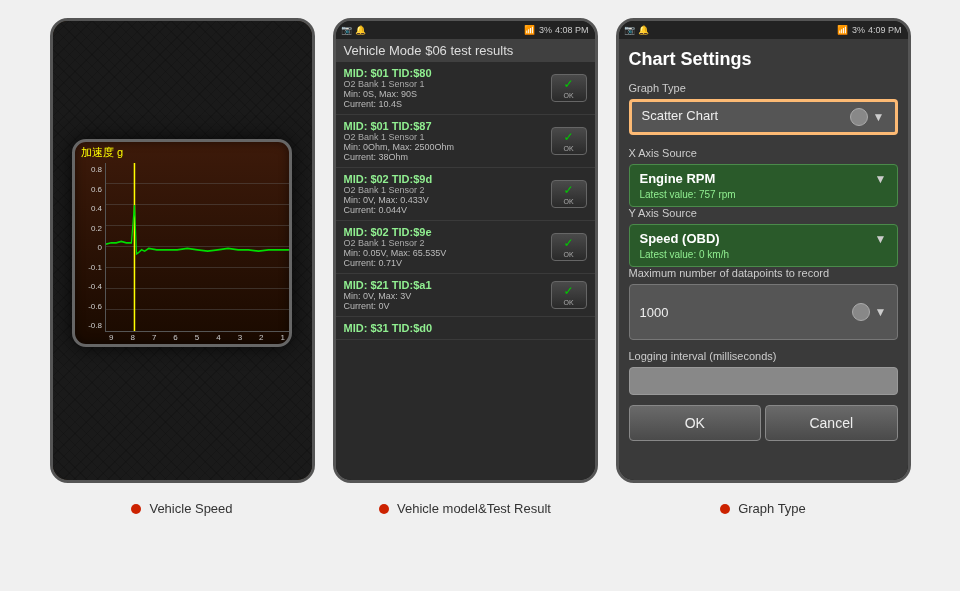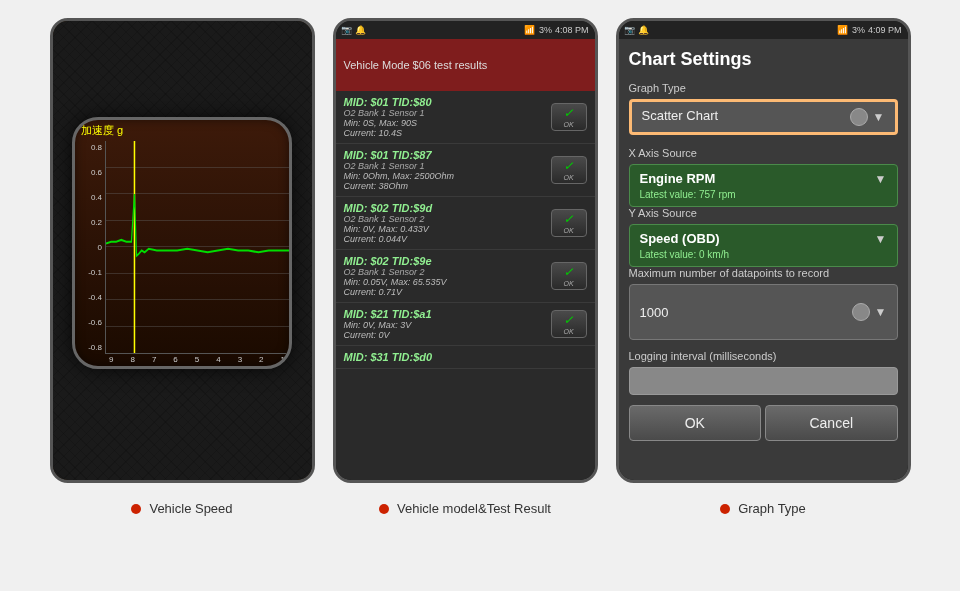--- a/index.html
+++ b/index.html
@@ -66,23 +66,23 @@
           rgba(0,0,0,0.15) 1px,
           transparent 1px,
           transparent 8px
         ),
         #1a1a1a;
     }
 
     .chart-widget {
       position: relative;
       width: 220px;
-      height: 252px;
+      height: 208px;
       background: linear-gradient(180deg, #3d1a0a 0%, #1a0a00 100%);
-      border-radius: 26px;
+      border-radius: 14px;
       border: 3px solid #666;
       box-shadow: 0 0 20px rgba(0,0,0,0.8), inset 0 0 10px rgba(0,0,0,0.5);
       overflow: hidden;
       display: flex;
       flex-direction: column;
     }
 
     .chart-title {
       color: #ffff00;
       font-size: 11px;
@@ -190,39 +190,38 @@
     }
 
     .status-bar-right {
       display: flex;
       gap: 3px;
       align-items: center;
       font-size: 9px;
     }
 
     .vehicle-mode-header {
-      background: #7f1d1d;
+      background: #404040;
       color: #ddd;
-      font-size: 11px;
-      padding: 20px 8px;
+      font-size: 13px;
+      padding: 4px 8px;
     }
 
     .test-list {
       flex: 1;
       overflow: hidden;
       background: #2a2a2a;
     }
 
     .test-item {
       border-bottom: 1px solid #3a3a3a;
       padding: 5px 8px;
       display: flex;
       justify-content: space-between;
       align-items: center;
-      font-style: italic;
     }
 
     .test-item-info {
       flex: 1;
     }
 
     .test-mid {
       color: #90ee90;
       font-size: 11px;
       font-weight: bold;

